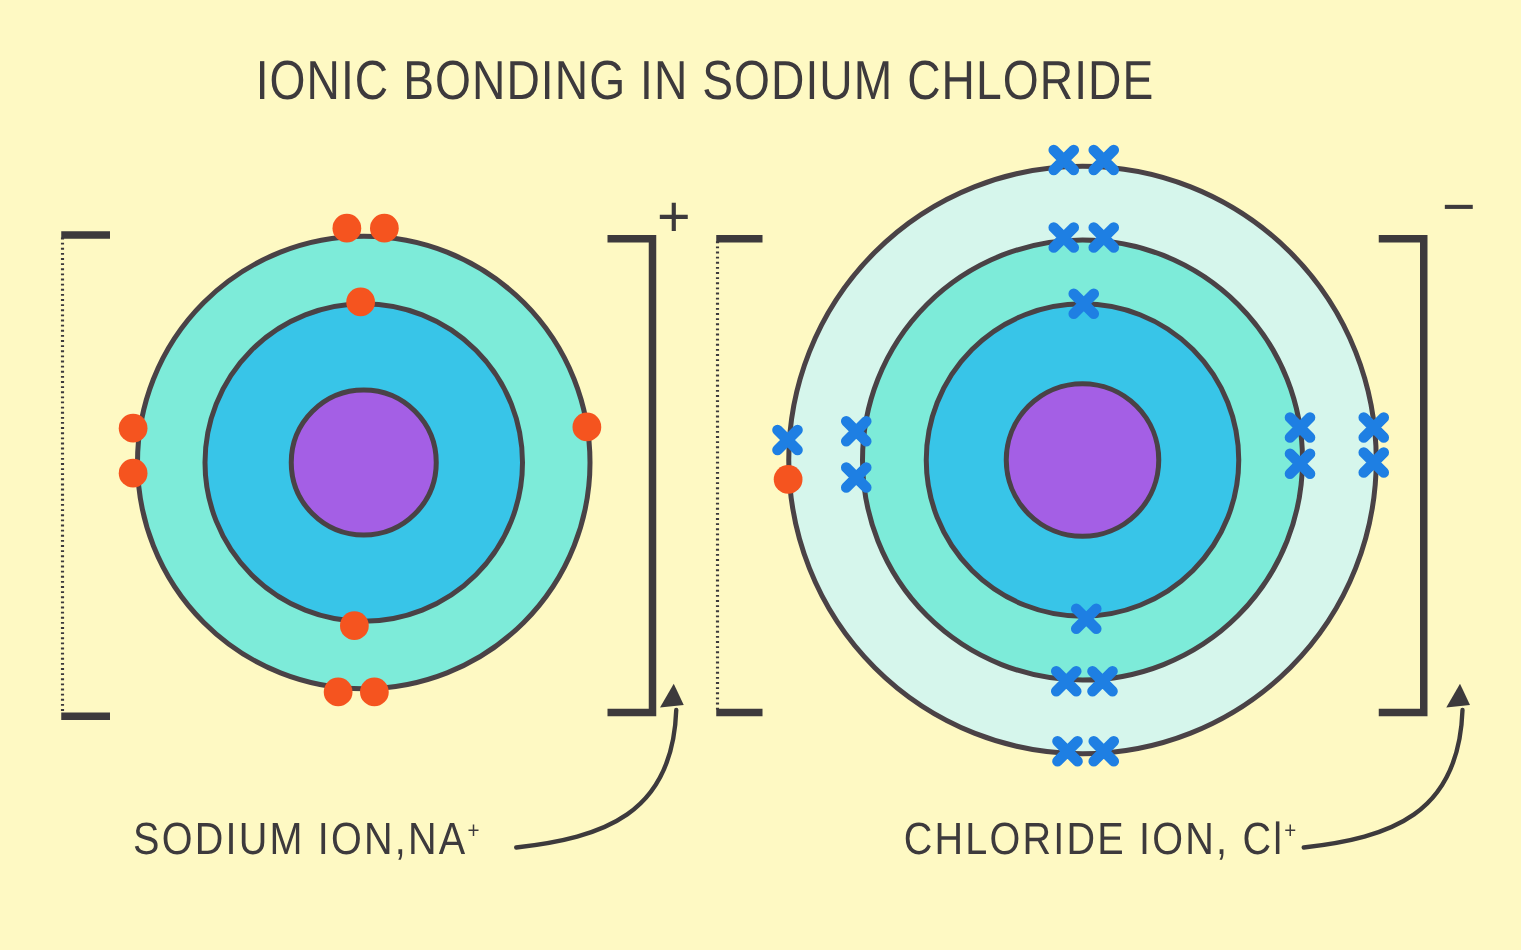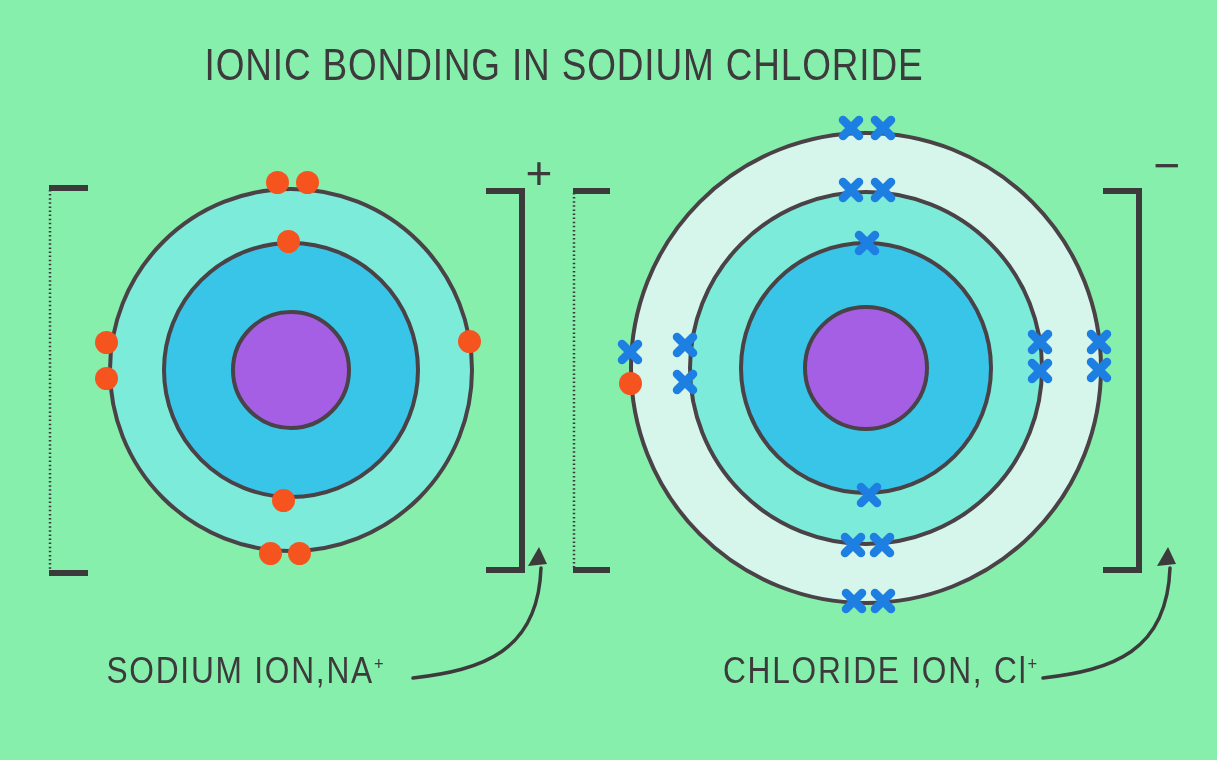--- a/index.html
+++ b/index.html
@@ -1,16 +1,16 @@
 <!DOCTYPE html>
 <html><head>
 <meta charset="utf-8">
 <style>
   html,body{margin:0;padding:0;background:#fff;}
-  .canvas{position:relative;width:1217px;height:760px;background:#86efac;overflow:hidden;
+  .canvas{position:relative;width:1217px;height:760px;background:#fef9c3;overflow:hidden;
           font-family:"Liberation Sans", sans-serif;}
   .title{position:absolute;left:104px;top:40px;width:920px;text-align:center;
          font-size:44px;font-weight:500;letter-spacing:1px;color:#3D3A3C;
          transform:scaleX(0.84);transform-origin:center;white-space:nowrap;}
   .shell{position:absolute;border:4px solid #4A4246;border-radius:50%;box-sizing:border-box;}
   .electron-dot{position:absolute;width:23px;height:23px;border-radius:50%;}
   .electron-x{position:absolute;width:30px;height:30px;}
   .overlay{position:absolute;left:0;top:0;width:1217px;height:760px;pointer-events:none;}
   .charge{position:absolute;width:44px;text-align:center;font-size:46px;font-weight:500;color:#3D3A3C;}
   .charge-na{left:517px;top:146px;}

